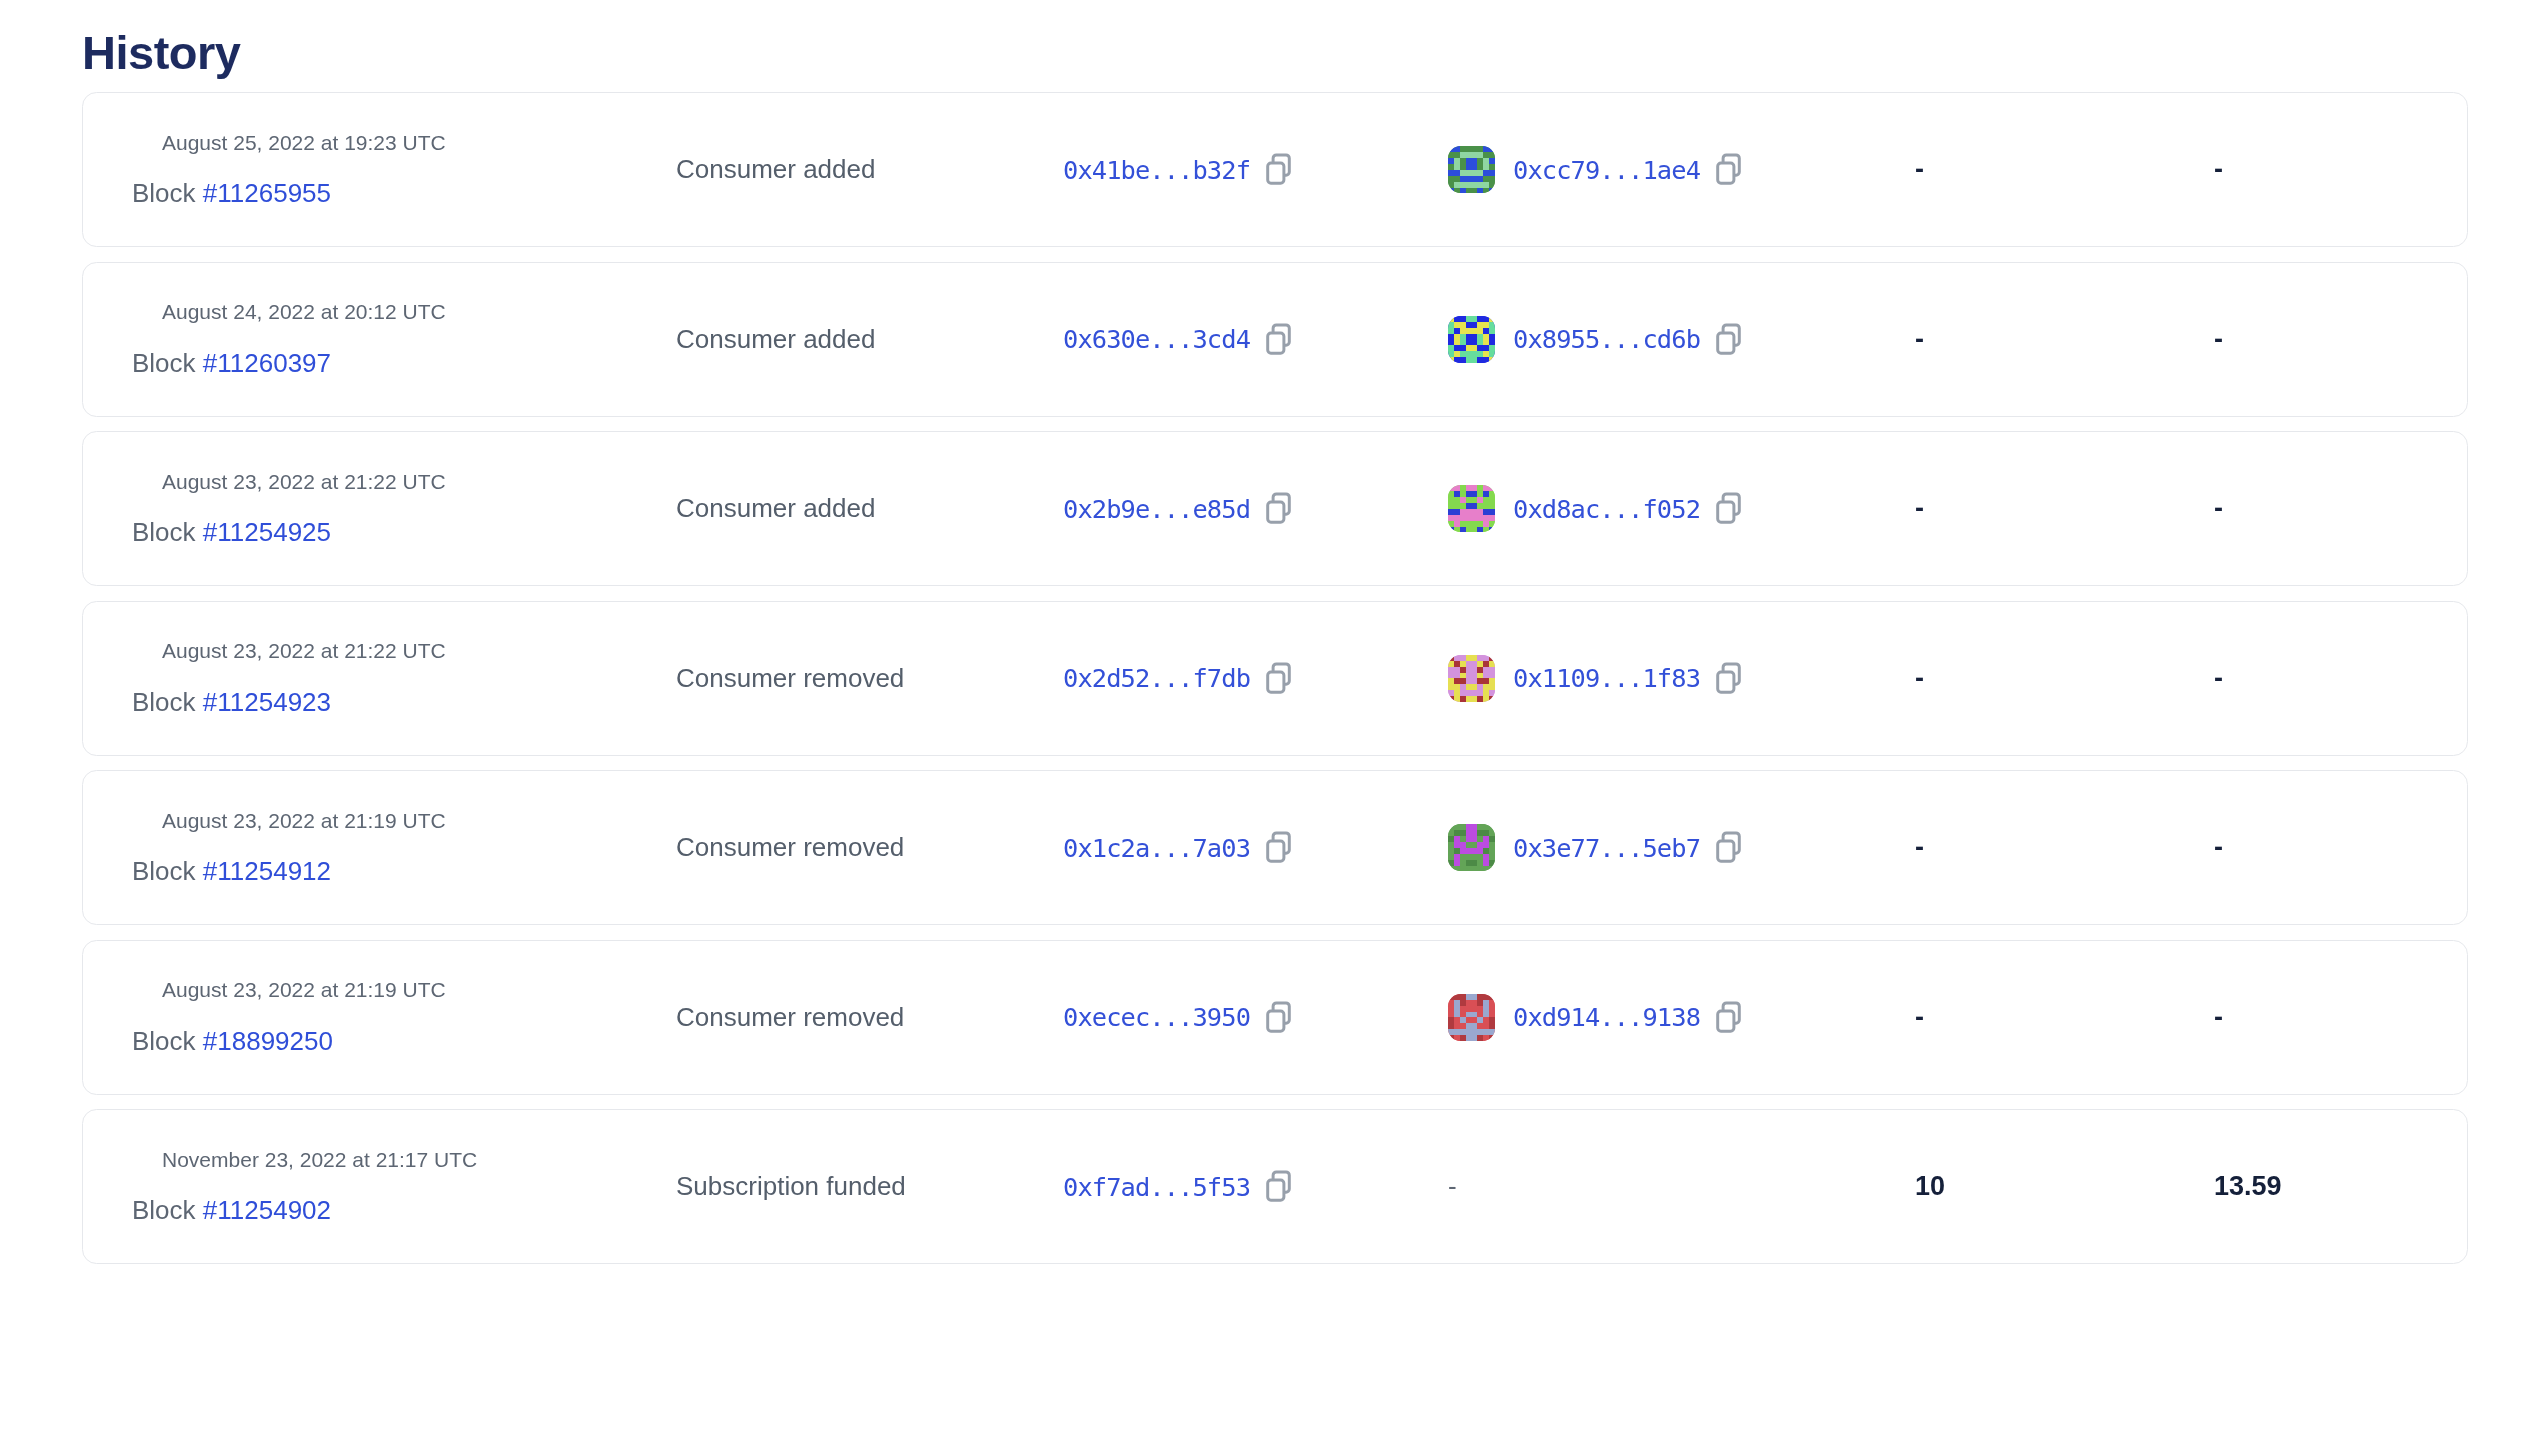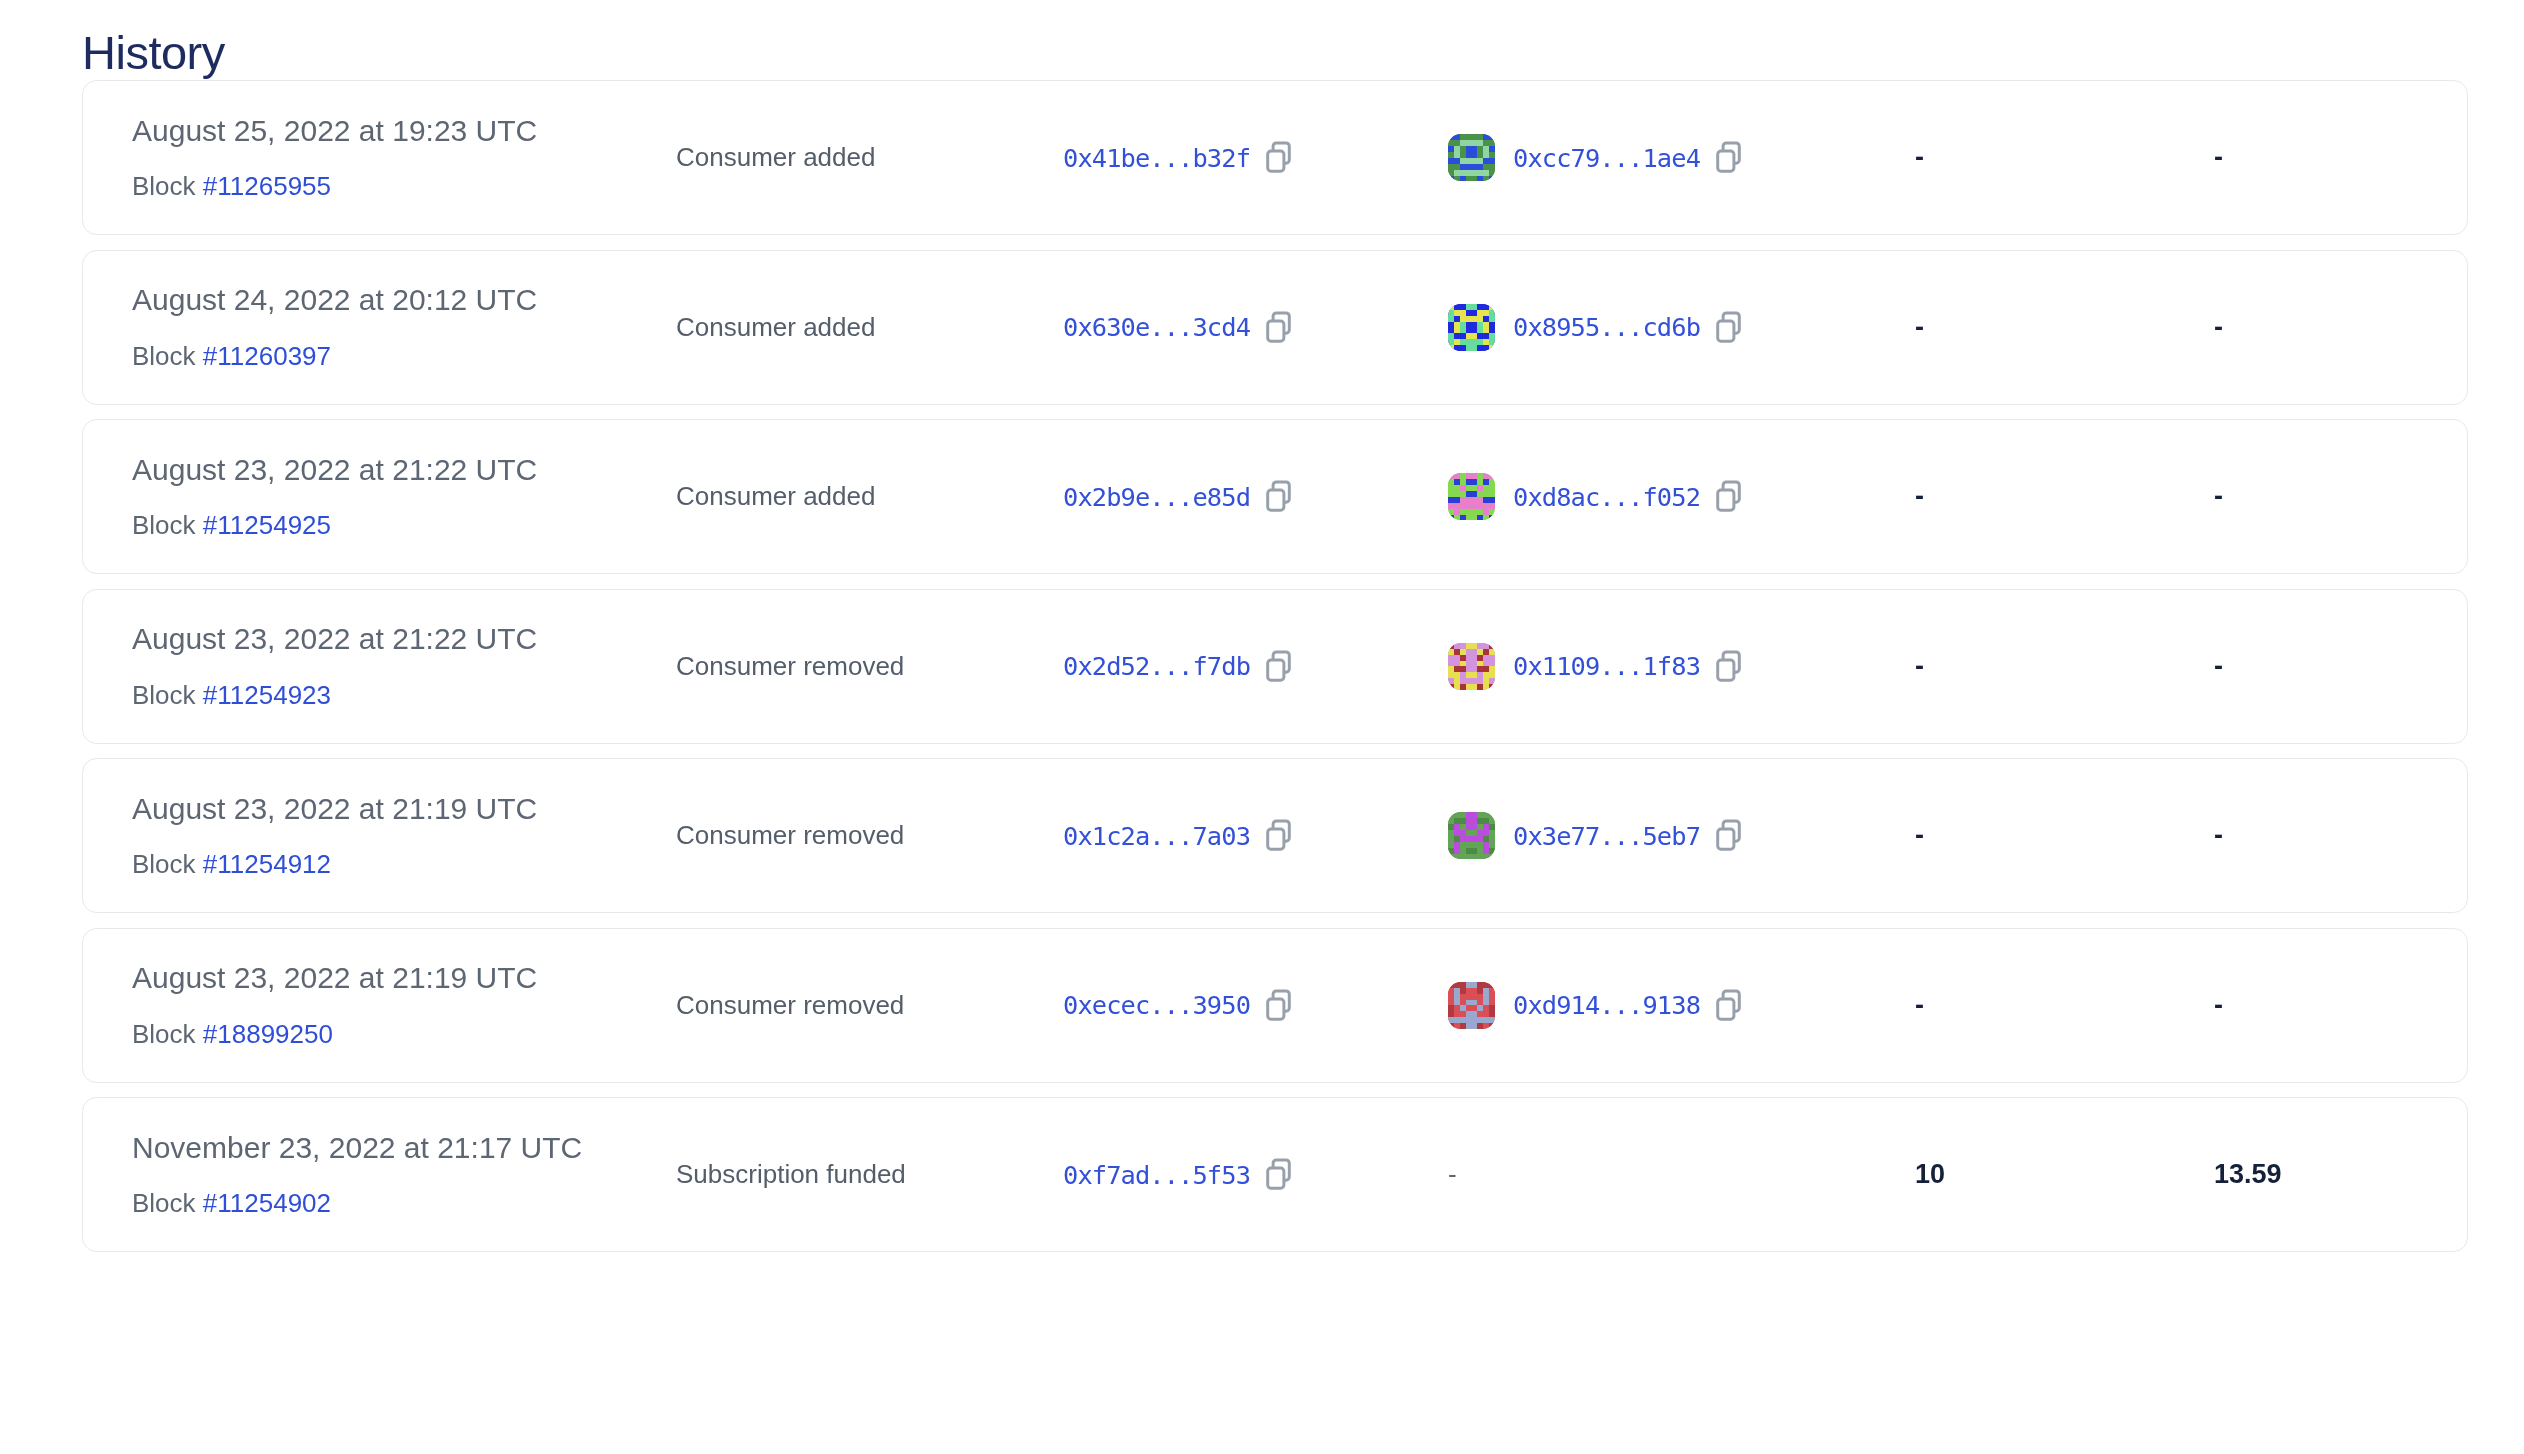--- a/index.html
+++ b/index.html
@@ -4,21 +4,21 @@
 <style>
   html,body { margin:0; padding:0; }
   body {
     width:2525px; height:1454px; overflow:hidden; background:#ffffff;
     font-family:"Liberation Sans", sans-serif; color:#1d2b5f;
     -webkit-font-smoothing:antialiased;
   }
   .page { padding:16.4px 57px 0 82px; box-sizing:border-box; }
 
   
-  .title { font-size:47px; font-weight:400; color:#1d2b5f; margin:9px 0 0 0; letter-spacing:-0.5px; }
+  .title { font-size:47px; font-weight:700; color:#1d2b5f; margin:9px 0 12px 0; letter-spacing:-0.5px; }
 
   
   .tabs { display:flex; align-items:center; height:120px; border-bottom:1.8px solid #e9eaee;
           padding-left:46px; margin-top:3.6px; box-sizing:border-box; }
   .tab { font-size:28px; color:#4e5865; margin-right:43px; white-space:nowrap; cursor:pointer; }
   .tab.active {
     color:#3a57d0; border:4.5px solid #3a57d0; border-radius:9px;
     padding:0 40px; height:102px; display:flex; align-items:center;
     background:#fff; transform:translateY(5.5px); box-sizing:border-box; margin-right:43px;
   }
@@ -38,21 +38,21 @@
   .sort { margin-left:auto; margin-right:35px; display:flex; flex-direction:column; gap:4.5px; }
   .sort .up   { width:0; height:0; border-left:9px solid transparent; border-right:9px solid transparent;
                 border-bottom:10px solid #ccd0d8; }
   .sort .down { width:0; height:0; border-left:9px solid transparent; border-right:9px solid transparent;
                 border-top:10px solid #3b57d7; }
   .unit { font-weight:400; color:#8e95a0; margin-left:11px; }
 
   
   .card { display:flex; align-items:center; border:1.8px solid #e6e8ec; border-radius:14.5px;
           height:155px; margin-bottom:14.5px; padding-left:49px; box-sizing:border-box; background:#fff; }
-  .date  { color:#5d6673; font-size:30px; margin-bottom:23.6px; white-space:nowrap; }
+  .date  { color:#5d6673; font-size:21px; margin-bottom:23.6px; white-space:nowrap;margin-left:30px; }
   .block { color:#5d6673; font-size:26px; white-space:nowrap; }
   .block-link { color:#2f4ed8; text-decoration:none; cursor:pointer; }
   .event-text { color:#545e6b; font-size:26px; }
   .cell-flex { display:flex; align-items:center; }
   .hash-link { font-family:"DejaVu Sans Mono", monospace; font-size:25.4px; color:#3350d8;
                text-decoration:none; letter-spacing:-0.9px; white-space:nowrap; cursor:pointer; }
   .copy { margin-left:14.5px; color:#98a0ab; display:inline-flex; cursor:pointer; }
   .identicon { width:47px; height:47px; border-radius:12.7px; overflow:hidden; display:grid;
                grid-template-columns:repeat(8,1fr); grid-template-rows:repeat(8,1fr);
                margin-right:18px; flex:none; }

